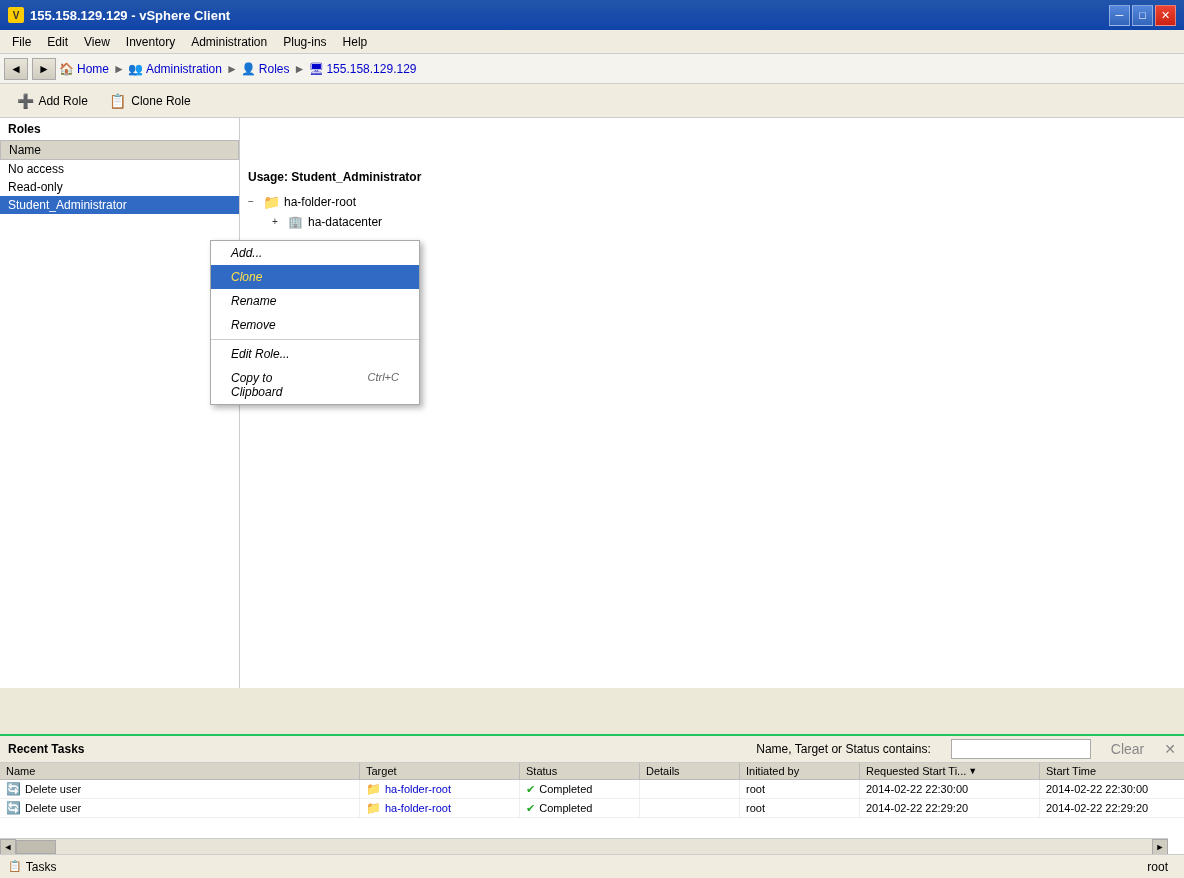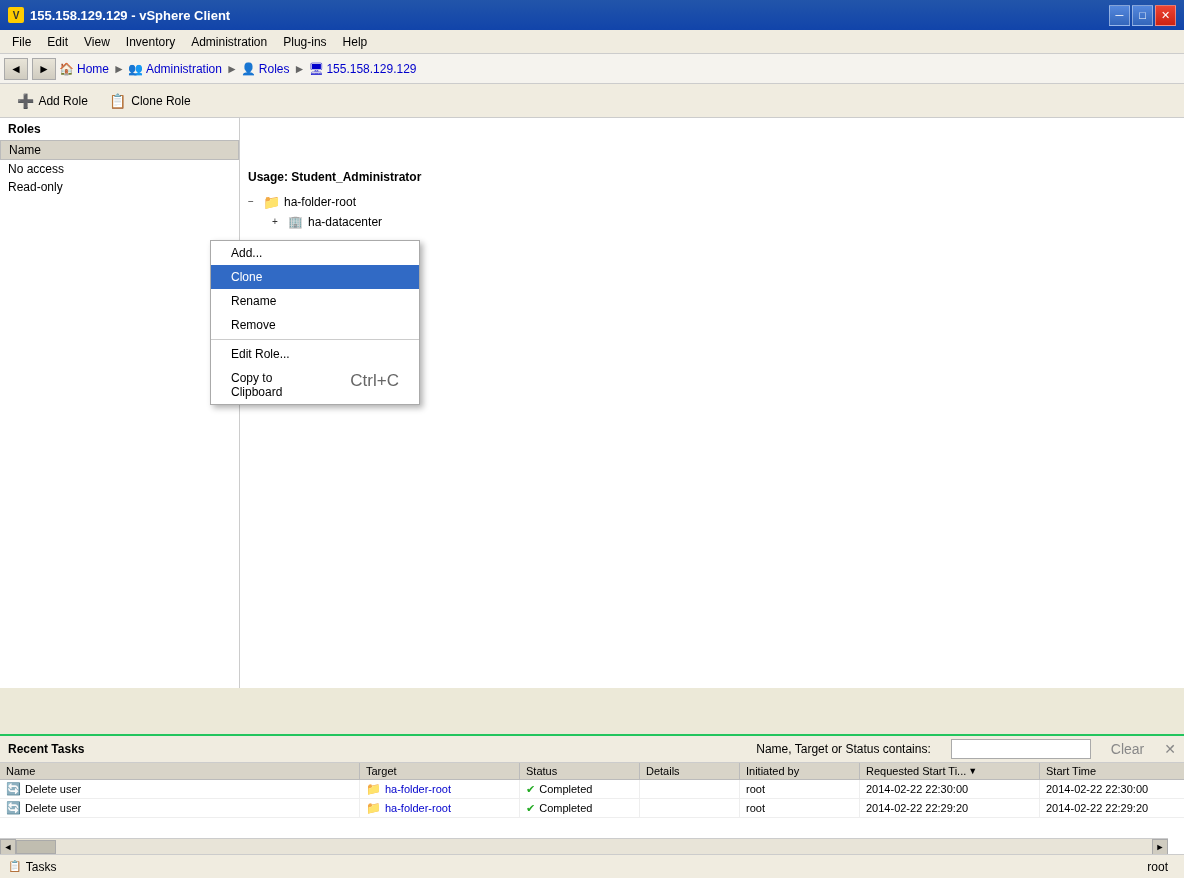--- a/index.html
+++ b/index.html
@@ -165,28 +165,29 @@
       background: white;
       border: 1px solid #aaa;
       box-shadow: 3px 3px 6px rgba(0,0,0,0.3);
       width: 210px;
       z-index: 100;
     }
     .ctx-item {
       padding: 5px 20px;
       font-size: 12px;
       cursor: pointer;
-    }
-    .ctx-item.highlighted { background: #316ac5; color: #ffffff; }
+      font-style: italic;
+    }
+    .ctx-item.highlighted { background: #316ac5; color: #fde047; }
     .ctx-item.with-shortcut {
       display: flex;
       justify-content: space-between;
       gap: 47px;
     }
-    .ctx-shortcut { color: #666; font-size: 17px; }
+    .ctx-shortcut { color: #666; font-size: 11px; }
     .ctx-separator { border-top: 1px solid #ccc; margin: 2px 0; }
 
     
     #recent-tasks {
       height: 120px;
       border-top: 2px solid #888;
       background: white;
       display: flex;
       flex-direction: column;
     }
@@ -335,20 +336,21 @@
 </div>
 
 <div id="main-content" style="height: 570px;">
 
   <div id="roles-panel">
     <div class="panel-title">Roles</div>
     <div id="roles-list">
       <div class="roles-header">Name</div>
       <div class="role-item">No access</div>
       <div class="role-item">Read-only</div>
+      <div class="role-item selected">Student_Administrator</div>
     </div>
   </div>
 
   <div id="usage-panel">
     <div id="usage-title">Usage: Student_Administrator</div>
     <div id="tree-area">
       <div class="tree-item">
         <span class="tree-expand">−</span>
         <span class="tree-icon folder-icon-yellow">📁</span>
         <span>ha-folder-root</span>

